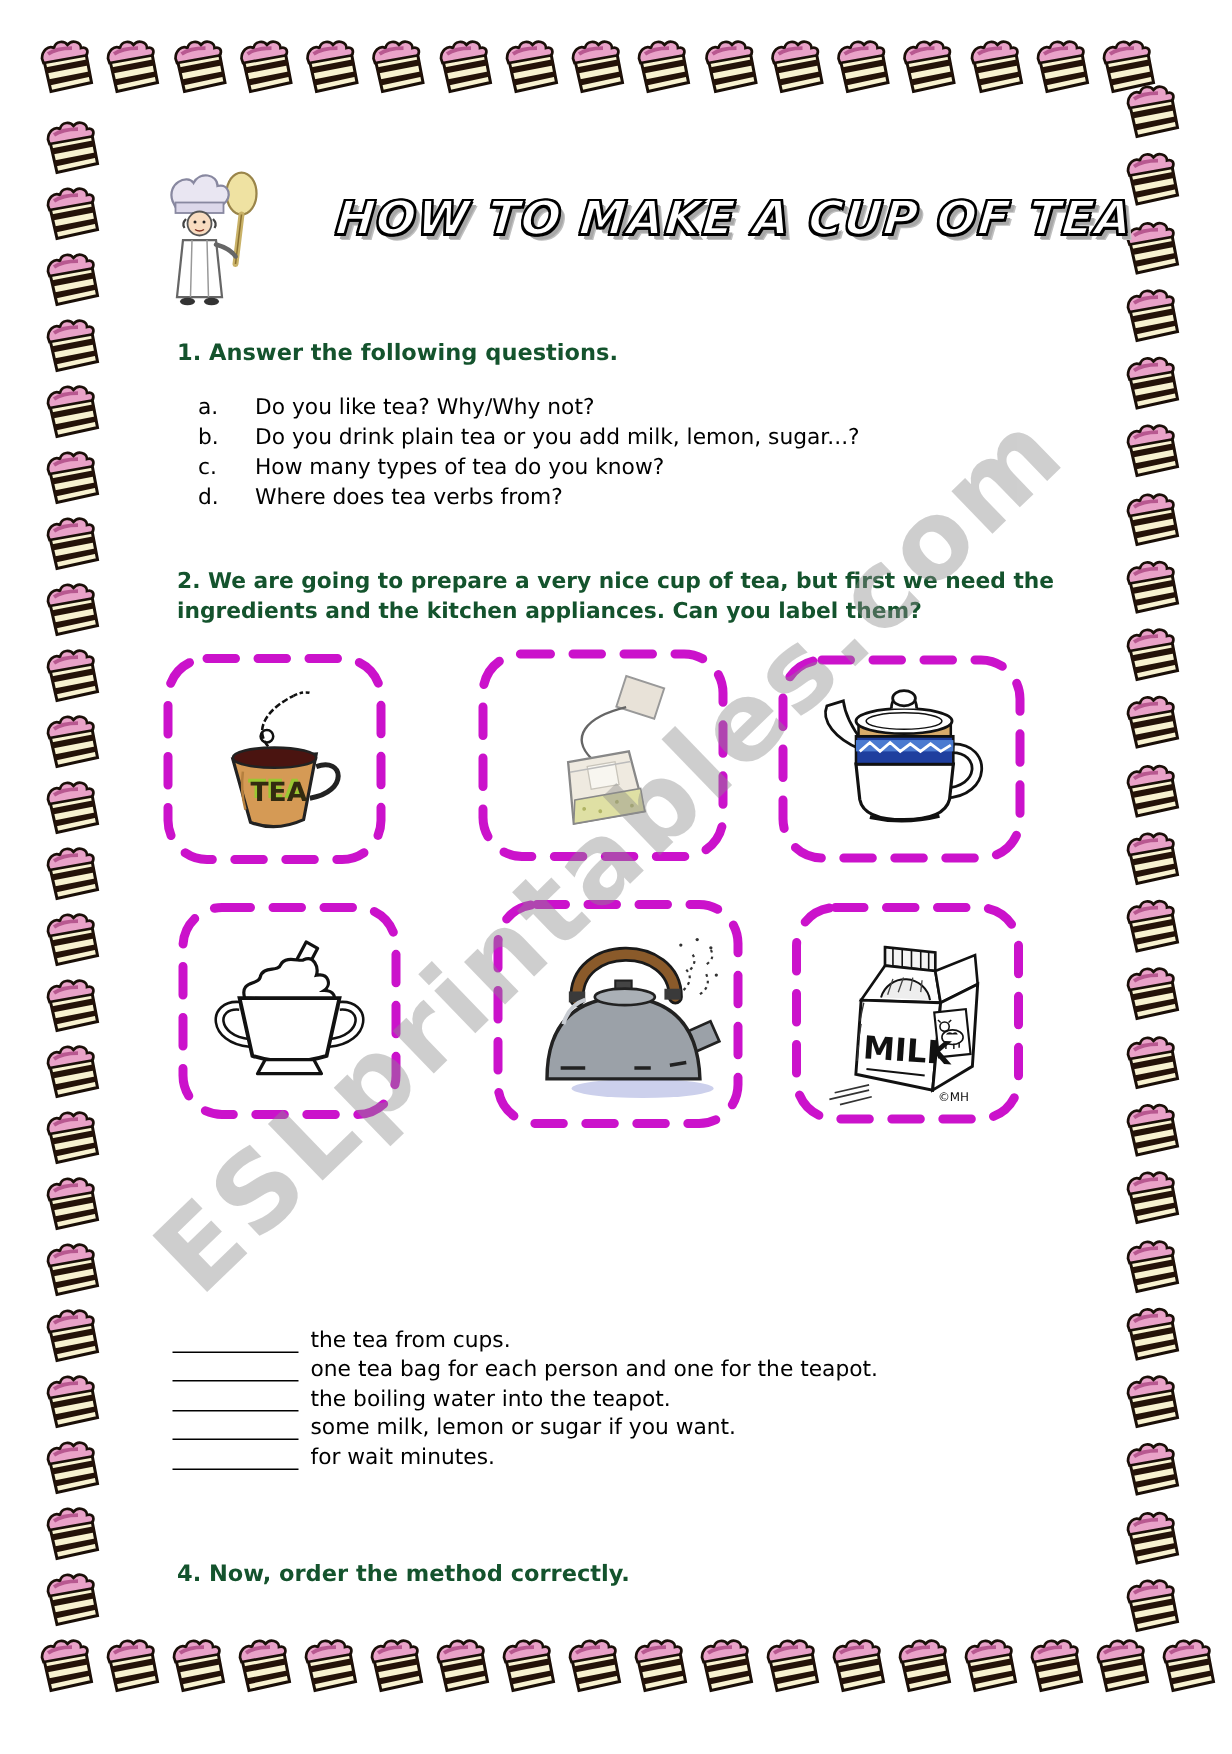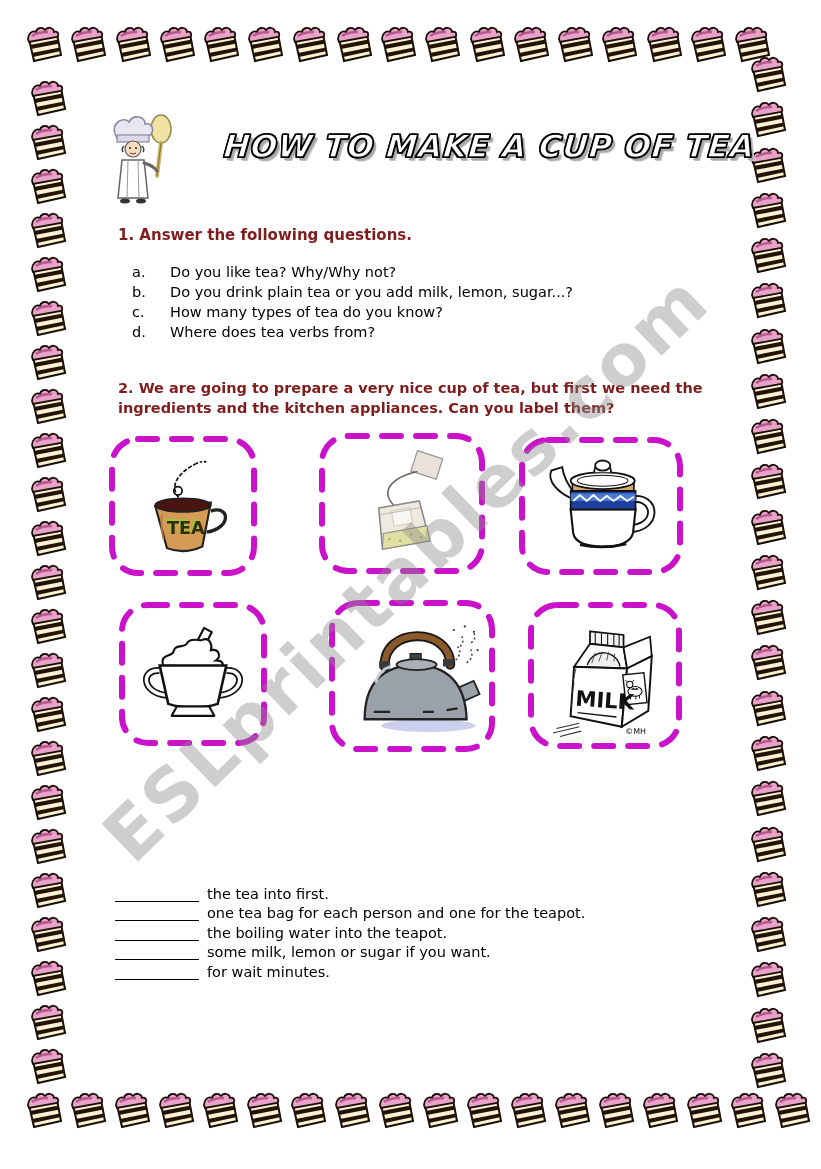--- a/index.html
+++ b/index.html
@@ -18,21 +18,21 @@
   #title {
     position:absolute; left:224px; top:128px; z-index:2;
     font-size:31px; font-weight:bold; font-style:italic; letter-spacing:1px;
     color:#fff; white-space:nowrap;
     -webkit-text-stroke:1.3px #000;
     text-shadow:-1px -1px 0 #000, 1px -1px 0 #000, -1px 1px 0 #000, 1px 1px 0 #000,
                 3px 3px 0 #a8a8a8, 4px 4px 0 #c0c0c0;
     transform:skewX(-5deg);
   }
 
-  .heading { position:absolute; z-index:2; font-size:15px; font-weight:bold; color:#7f1d1d; }
+  .heading { position:absolute; z-index:2; font-size:15px; font-weight:bold; color:#14532d; }
   #s1-heading { left:118px; top:226px; }
   #s2-heading { left:118px; top:378px; width:600px; line-height:20px; font-size:14.5px; }
   #s3-heading { left:118px; top:788px; }
   #s4-heading { left:118px; top:1040px; }
 
   
   #questions { position:absolute; left:132px; top:262px; z-index:2; font-size:14.5px; }
   .q-row { display:flex; line-height:20px; }
   .q-letter { width:38px; }
 
@@ -818,36 +818,37 @@
       <path d="M44,114 L88,119" stroke="#111" stroke-width="1.6"></path>
       <path d="M42,64 l-3,14 M40,80 l-2,12 M38,96 l-1,12" stroke="#333" stroke-width="1"></path>
       <text x="98" y="138" font-size="9" fill="#111">©MH</text>
     </svg>
   </div>
 
 
   <div id="sentences">
     <div class="s-row">
         <span class="blank"></span>
-        <span>the tea into first.</span>
+        <span>the tea from cups.</span>
       </div>
     <div class="s-row">
         <span class="blank"></span>
         <span>one tea bag for each person and one for the teapot.</span>
       </div>
     <div class="s-row">
         <span class="blank"></span>
         <span>the boiling water into the teapot.</span>
       </div>
     <div class="s-row">
         <span class="blank"></span>
         <span>some milk, lemon or sugar if you want.</span>
       </div>
     <div class="s-row">
         <span class="blank"></span>
         <span>for wait minutes.</span>
       </div>
   </div>
 
+  <div id="s4-heading" class="heading">4.  Now, order the method correctly.</div>
 
   <div id="watermark">ESLprintables.com</div>
 
 </div>
 
 </body></html>

